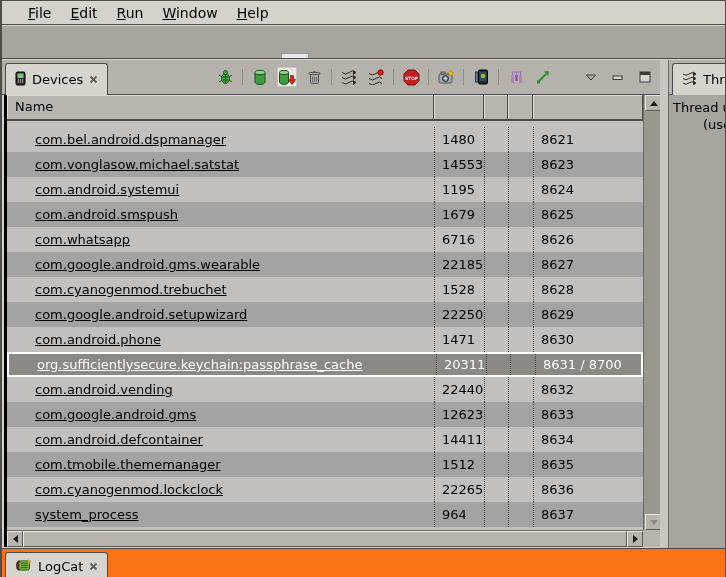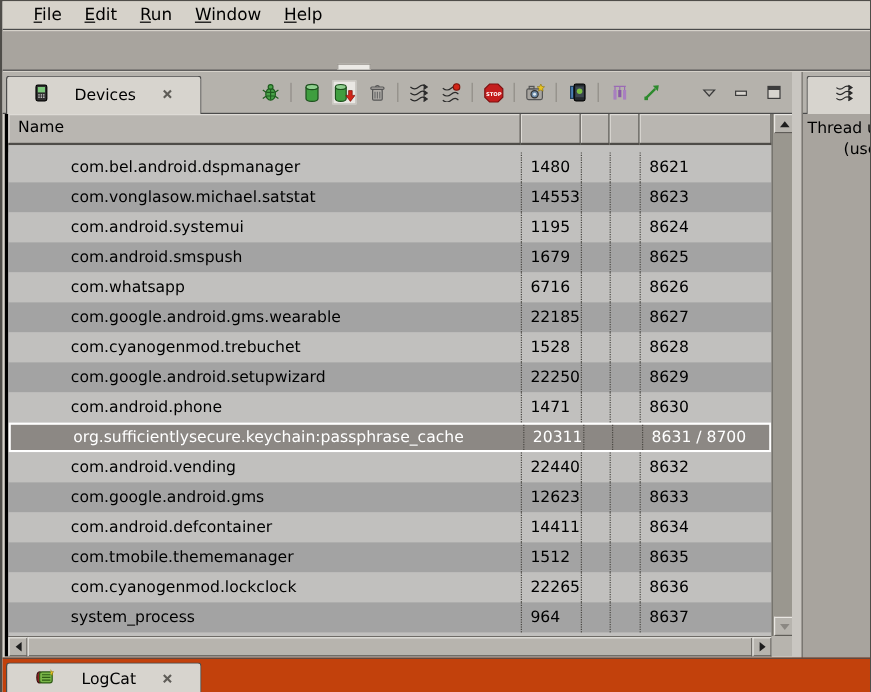--- a/index.html
+++ b/index.html
@@ -9,39 +9,39 @@
   
   .menubar{position:absolute;left:0;top:0;width:100%;height:24px;background:#d6d2ca;
     border-bottom:1px solid #4b4b4b;display:flex;align-items:center;padding-left:26px;gap:19px;box-sizing:border-box;font-size:14px;}
   .menu-item{cursor:default;}
   
   .toolstrip{position:absolute;left:0;top:25px;width:100%;height:33px;background:#a8a49e;border-bottom:1px solid #4b4b4b;box-sizing:border-box;}
   .strip-sash{position:absolute;left:279px;bottom:0;width:28px;height:5px;background:#eceae6;border:1px solid #9a968f;border-bottom:none;box-sizing:border-box;}
   
   .tabbar{position:absolute;left:0;top:0;width:100%;height:35px;background:#b5b2ac;border-bottom:1px solid #4b4b4b;box-sizing:border-box;}
   .tab{position:absolute;left:3px;top:3px;height:32px;background:#d7d4ce;border:1px solid #4b4b4b;border-bottom:none;
-    border-radius:3px 3px 0 0;display:flex;align-items:center;gap:22px;padding:0 23px;box-sizing:border-box;white-space:nowrap;}
+    border-radius:3px 3px 0 0;display:flex;align-items:center;gap:6px;padding:0 9px;box-sizing:border-box;white-space:nowrap;}
   
   .left-view{position:absolute;left:0;top:59px;width:658px;height:489px;}
   .view-toolbar{position:absolute;right:5px;top:6px;display:flex;align-items:center;gap:7px;height:22px;}
   .tbtn{display:flex;align-items:center;justify-content:center;width:20px;height:20px;}
   .tbtn.hl{background:#e9e7e3;border:1px solid #c6c3bd;box-sizing:border-box;}
   .tsep{width:1px;height:16px;background:#8f8c86;}
   
   .table{position:absolute;left:2px;top:35px;width:656px;height:452px;background:#c1c0be;border-left:3px solid #000000;box-sizing:border-box;}
   .thead{position:absolute;left:0;top:0;width:636px;height:26px;display:flex;}
   .hcell{background:#b9b6b1;border-right:1px solid #4e4c48;border-bottom:2px solid #4e4c48;
     box-shadow:inset 1px 1px 0 #dedbd6;box-sizing:border-box;line-height:24px;padding-left:8px;overflow:hidden;}
   .rows-area{position:absolute;left:0;top:26px;width:636px;height:409px;background:#c1c0be;padding-top:6px;box-sizing:border-box;overflow:hidden;}
   .row{height:25px;display:flex;width:636px;box-sizing:border-box;}
   .row.light{background:#c1c0be;}
   .row.dark{background:#a3a3a3;}
   .row.sel{background:#8c8884;color:#ffffff;border:2px solid #fff;}
   .cell{display:flex;align-items:center;height:100%;box-sizing:border-box;overflow:hidden;white-space:nowrap;}
-  .c-name{width:427px;padding-left:52px;}
+  .c-name{width:427px;padding-left:28px;text-decoration:underline;}
   .c-pid{width:50px;border-left:1px dotted #4a4843;padding-left:7px;}
   .c-a{width:24px;border-left:1px dotted #4a4843;}
   .c-b{width:25px;border-left:1px dotted #4a4843;}
   .c-port{flex:1;border-left:1px dotted #4a4843;padding-left:7px;}
   
   .vscroll{position:absolute;left:636px;top:0;width:20px;height:435px;background:#9a978f;border-left:1px solid #6e6b66;box-sizing:border-box;}
   .hscroll{position:absolute;left:0;top:435px;width:636px;height:17px;background:#9a978f;border-top:1px solid #6e6b66;box-sizing:border-box;}
   .sbtn,.sthumb{position:absolute;background:#b7b4ae;border:1px solid;border-color:#e8e6e2 #5f5d58 #5f5d58 #e8e6e2;box-sizing:border-box;
     display:flex;align-items:center;justify-content:center;}
   .tri-up{width:0;height:0;border-left:4px solid transparent;border-right:4px solid transparent;border-bottom:5px solid #1d1d1d;}
@@ -49,21 +49,21 @@
   .tri-left{width:0;height:0;border-top:4px solid transparent;border-bottom:4px solid transparent;border-right:5px solid #1d1d1d;}
   .tri-right{width:0;height:0;border-top:4px solid transparent;border-bottom:4px solid transparent;border-left:5px solid #1d1d1d;}
   .corner{position:absolute;left:636px;top:435px;width:20px;height:17px;background:#b7b4ae;}
   
   .sash-v{position:absolute;left:658px;top:59px;width:8px;height:489px;background:#c9c6c1;}
   .right-panel{position:absolute;left:666px;top:59px;width:120px;height:489px;background:#a8a49e;border-left:1px solid #6e6b66;box-sizing:border-box;}
   .threads-msg{position:absolute;left:0;top:35px;width:400px;}
   .tm1{position:absolute;left:4px;top:5px;white-space:nowrap;}
   .tm2{position:absolute;left:34px;top:22px;white-space:nowrap;}
   
-  .bottom-strip{position:absolute;left:0;top:547px;width:100%;height:30px;background:#c2410c;border-top:1px solid #4b4b4b;box-sizing:border-box;}
+  .bottom-strip{position:absolute;left:0;top:547px;width:100%;height:30px;background:#f97316;border-top:1px solid #4b4b4b;box-sizing:border-box;}
   .bottom-strip .tab{top:3px;height:27px;}
 </style>
 </head>
 <body>
 
 <div id="window">
 
   <div class="menubar">
       <span class="menu-item"><u>F</u>ile</span>
       <span class="menu-item"><u>E</u>dit</span>

